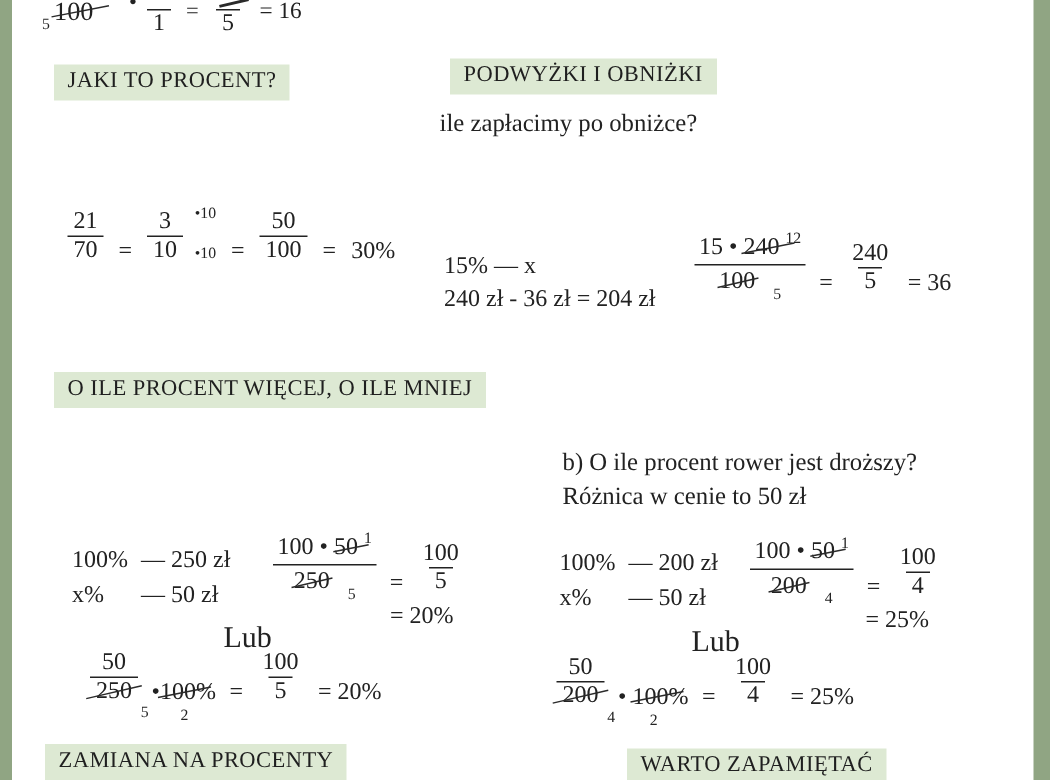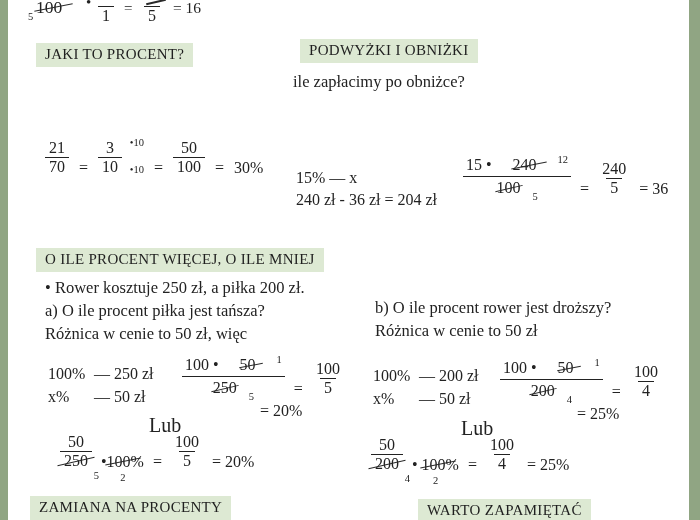--- a/index.html
+++ b/index.html
@@ -11,21 +11,21 @@
   .bar-right{right:0;width:11px;}
   .chip{position:absolute;background:#dde9d3;padding:3px 9px 4px;font-size:15px;
         letter-spacing:.3px;white-space:nowrap;color:#1f1f1f;}
   .txt{position:absolute;font-size:16.5px;line-height:23px;white-space:nowrap;}
   .prop{position:absolute;display:grid;grid-template-columns:46px auto;font-size:16px;line-height:23px;white-space:nowrap;}
   .mrow{position:absolute;display:flex;align-items:flex-end;gap:9px;font-size:16px;white-space:nowrap;}
   .frac{display:inline-flex;flex-direction:column;align-items:center;line-height:1.15;}
   .frac .fn{padding:0 4px;}
   .frac .fd{border-top:1.6px solid #222;padding:0 4px;}
   .bfrac{display:inline-flex;flex-direction:column;align-items:center;line-height:1.15;}
-  .bfrac .num{display:flex;align-items:baseline;gap:21px;border-bottom:1.6px solid #222;padding:0 3px 2px;}
+  .bfrac .num{display:flex;align-items:baseline;gap:4px;border-bottom:1.6px solid #222;padding:0 3px 2px;}
   .bfrac .den{display:flex;align-items:baseline;gap:12px;padding-top:2px;}
   .cross{position:relative;display:inline-block;}
   .cross::after{content:"";position:absolute;left:-8%;top:48%;width:118%;border-top:1.6px solid #2a2a2a;
                 transform:rotate(-13deg);transform-origin:center;}
   .cross-long::after{left:-6%;width:150%;transform:rotate(-11deg);}
   .note{font-size:10.5px;line-height:1;}
   .supn{position:relative;top:-7px;}
   .subn{position:relative;top:7px;}
   .fracwrap{position:relative;display:inline-block;}
   .nsp{display:block;height:19px;}
@@ -102,25 +102,20 @@
     </span>
     <span>=</span>
     <span class="frac">
       <span class="fn">240</span>
       <span class="fd">5</span>
     </span>
     <span>= 36</span>
   </div>
 
   <div class="chip" style="left:36px;top:248px;">O ILE PROCENT WIĘCEJ, O ILE MNIEJ</div>
-  <div class="txt" style="left:45px;top:276px;">
-    <div>• Rower kosztuje 250 zł, a piłka 200 zł.</div>
-    <div>a) O ile procent piłka jest tańsza?</div>
-    <div>Różnica w cenie to 50 zł, więc</div>
-  </div>
   <div class="txt" style="left:375px;top:296px;">
     <div>b) O ile procent rower jest droższy?</div>
     <div>Różnica w cenie to 50 zł</div>
   </div>
 
   <div class="prop" style="left:48px;top:362px;">
     <span>100%</span>
     <span>— 250 zł</span>
     <span>x%</span>
     <span>— 50 zł</span>

